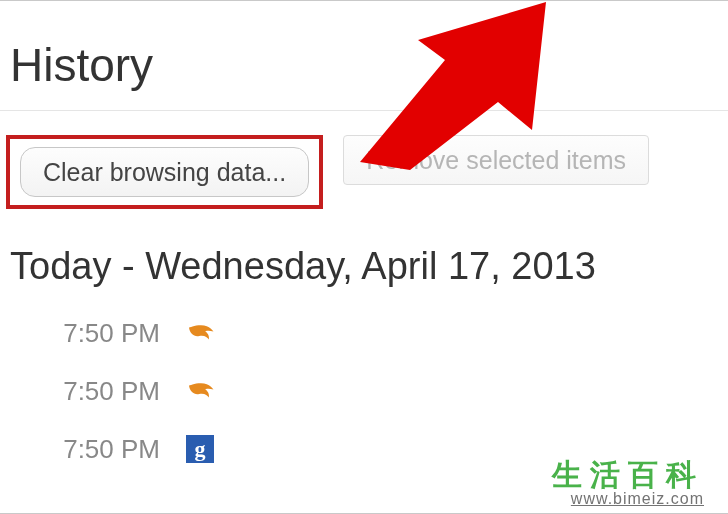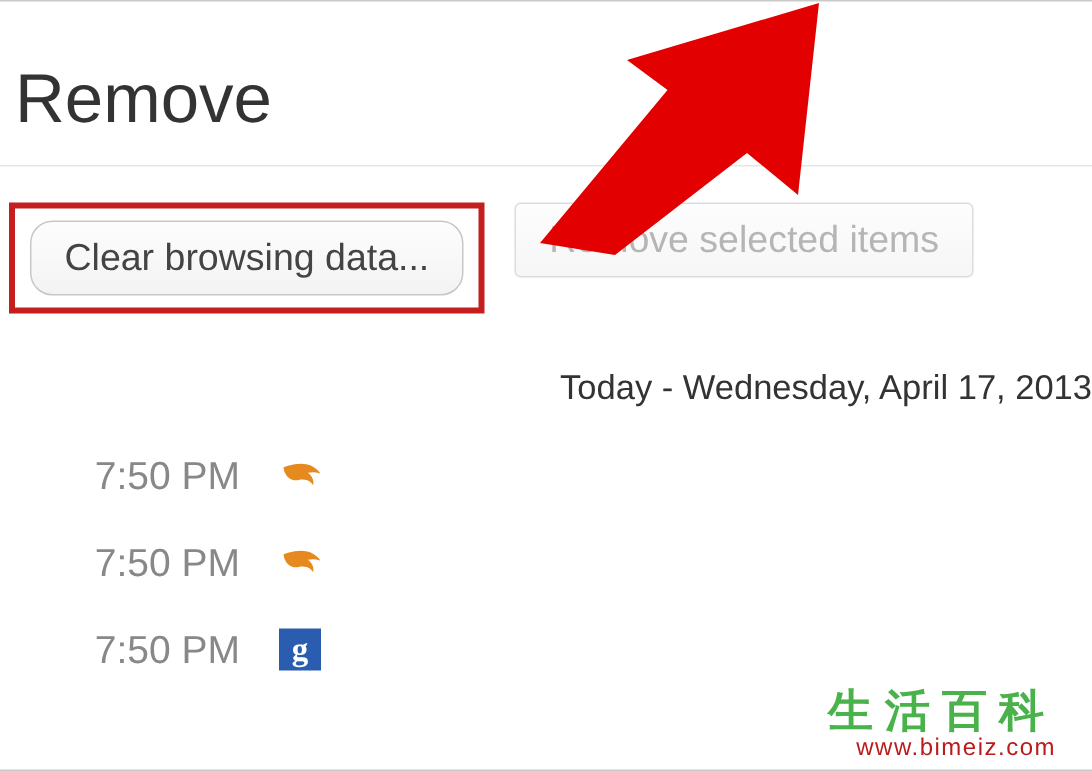--- a/index.html
+++ b/index.html
@@ -54,25 +54,24 @@
     }
 
     .highlight-box {
       border: 4px solid #c41e1e;
       padding: 8px 10px;
       display: inline-flex;
     }
     .highlight-box .btn { margin: 0; border-radius: 15px; }
 
     .section-heading {
-      font-size: 23px;
+      font-size: 38px;
       font-weight: 400;
       color: #333;
       padding: 36px 0 6px 10px;
-      text-align: right;
     }
 
     .history-list {
       padding: 10px 0 0 10px;
     }
 
     .history-item {
       display: flex;
       align-items: center;
       height: 58px;
@@ -125,40 +124,41 @@
     }
     .wm-line1 {
       font-size: 30px;
       font-weight: bold;
       color: #49b24a;
       letter-spacing: 8px;
       line-height: 1;
     }
     .wm-line2 {
       font-size: 16px;
-      color: #b91c1c;
+      color: #737373;
       letter-spacing: 1px;
       font-family: Arial, sans-serif;
+      text-decoration: underline;
     }
 
     
     .frame::before, .frame::after{
       content:"";
       position:absolute;
       left:0; right:0;
       height:1px;
       background:#c9c9c9;
     }
     .frame::before{ top:0; }
     .frame::after{ bottom:0; }
   </style>
 </head>
 <body class="frame">
 
-<h1 class="page-title">Remove</h1>
+<h1 class="page-title">History</h1>
 <hr class="title-divider">
 
 <div class="button-row">
   <span class="highlight-box">
     <button class="btn">Clear browsing data...</button>
   </span>
   <button class="btn btn-secondary">Remove selected items</button>
 </div>
 
 <h2 class="section-heading">Today - Wednesday, April 17, 2013</h2>

